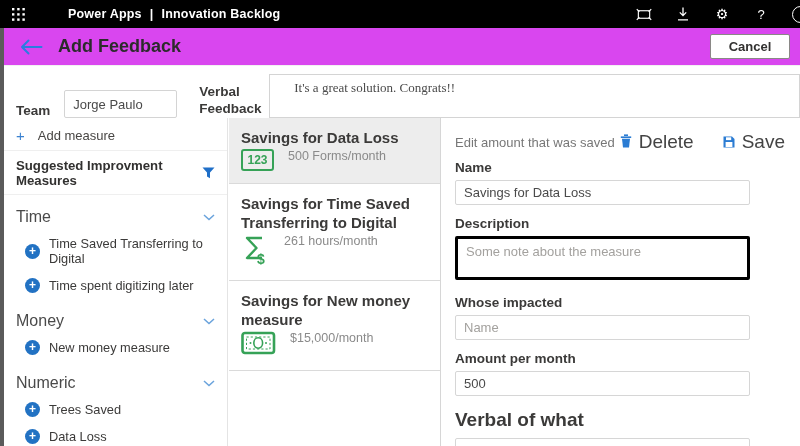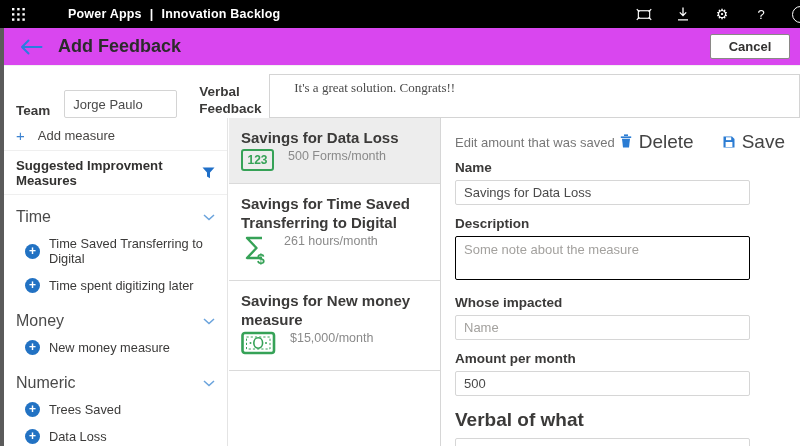--- a/index.html
+++ b/index.html
@@ -68,21 +68,21 @@
   .editor-col { position:absolute; left:438px; top:0; right:0; bottom:0; padding:13px 12px 0 13px; }
   .editor-header { display:flex; align-items:center; font-size:13px; color:#777; }
   .editor-action { display:flex; align-items:center; gap:7px; font-size:19px; color:#444; cursor:pointer; }
   .editor-action.delete { margin-left:auto; }
   .editor-action.save { margin-left:29px; margin-right:3px; }
   .field-label { font-weight:700; font-size:13.5px; color:#3b3a39; margin:11px 0 5px; }
   .field-label.first { margin-top:7px; }
   .field-label.big { font-size:19px; margin-top:13px; margin-bottom:7px; }
   .text-input { width:295px; height:25px; border:1px solid #d6d6d6; border-radius:2px; padding:0 8px;
     font-size:13px; color:#4a4a4a; font-family:inherit; }
-  .desc-textarea { width:295px; height:44px; resize:none; border:1px solid #000000; border-radius:2px;
+  .desc-textarea { width:295px; height:44px; resize:none; border:3px solid #000000; border-radius:2px;
     padding:5px 8px; font-size:13px; color:#000000; font-family:inherit; }
   input::placeholder, textarea::placeholder { color:#a3a19e; }
 </style>
 </head>
 <body>
 
 <div class="stage">
 
   <div class="topbar">
     <div class="waffle">

